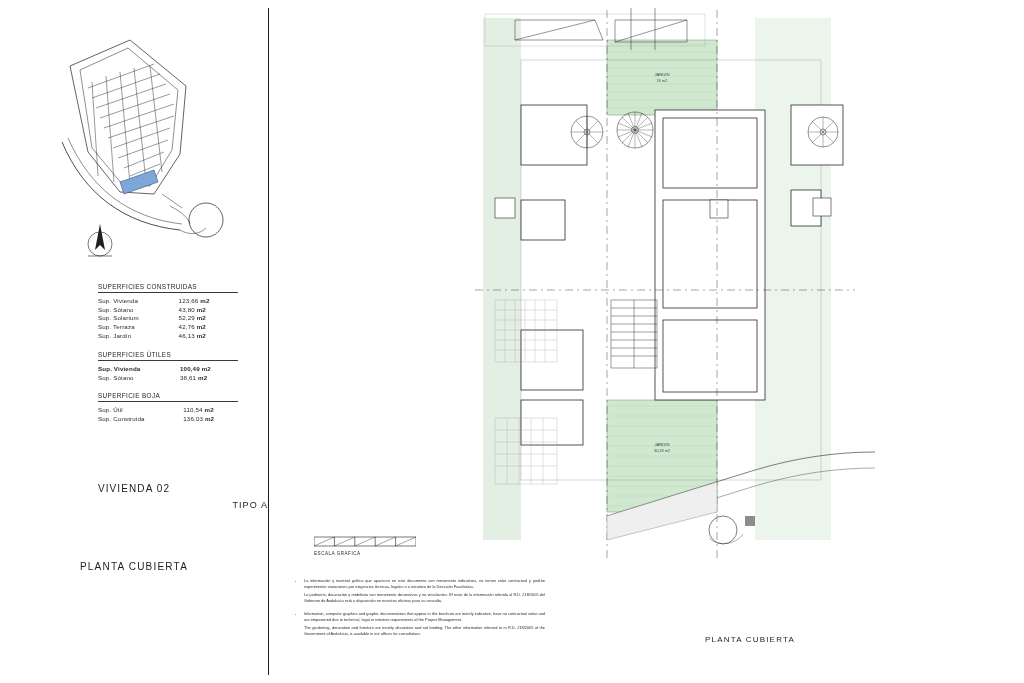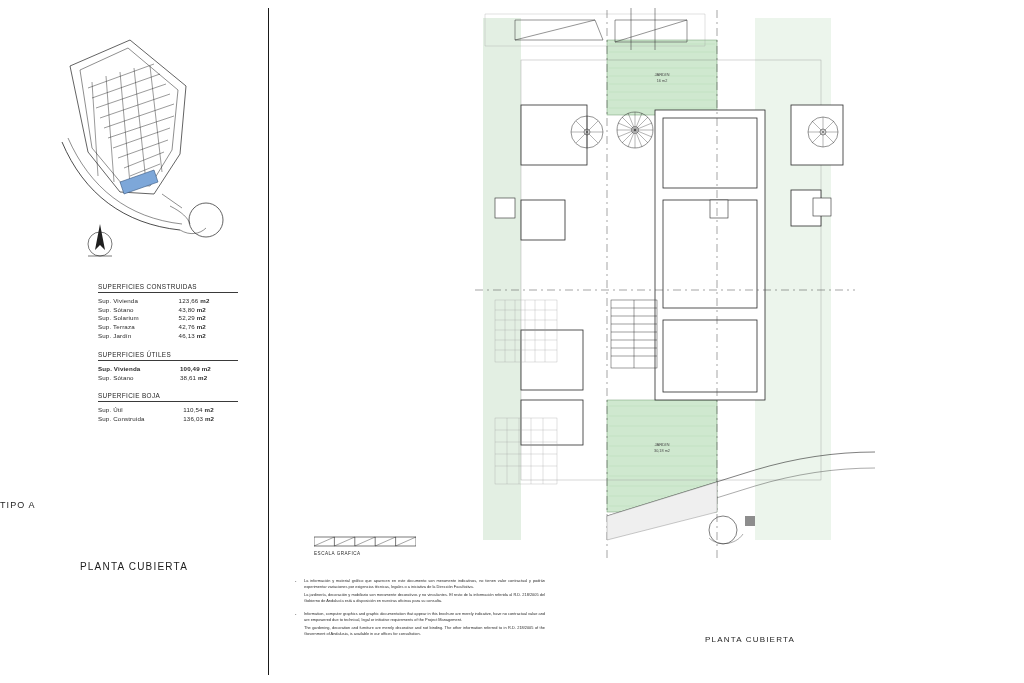--- a/index.html
+++ b/index.html
@@ -106,21 +106,21 @@
     text-align: center;
     font-size: 10px;
     letter-spacing: 1.1px;
     color: #1d1d1d;
   }
   .unit-sub {
     position: absolute;
     left: 0;
     top: 500px;
     width: 268px;
-    text-align: left;
+    text-align: right;
     font-size: 9px;
     letter-spacing: 1.1px;
     color: #1d1d1d;
   }
   .plan-title-left {
     position: absolute;
     left: 0;
     top: 561px;
     width: 268px;
     text-align: center;
@@ -298,20 +298,21 @@
           <tr>
             <td>Sup. Construida</td>
             <td class="val"><span>136,03</span> <span class="unit">m2</span></td>
           </tr>
         </tbody>
           </table>
       </div>
 
     </div>
 
+    <div class="unit-title">VIVIENDA 02</div>
     <div class="unit-sub">TIPO A</div>
     <div class="plan-title-left">PLANTA CUBIERTA</div>
   </div>
 
   <div class="scalebar">
     <svg width="102" height="14" viewBox="0 0 102 14">
       <line x1="0" y1="2" x2="102" y2="2" stroke="#1f1f1f" stroke-width="0.6"></line>
       <line x1="0" y1="11" x2="102" y2="11" stroke="#1f1f1f" stroke-width="0.6"></line>
       <g stroke="#1f1f1f" stroke-width="0.6">
         <line x1="0" y1="2" x2="0" y2="11"></line>

